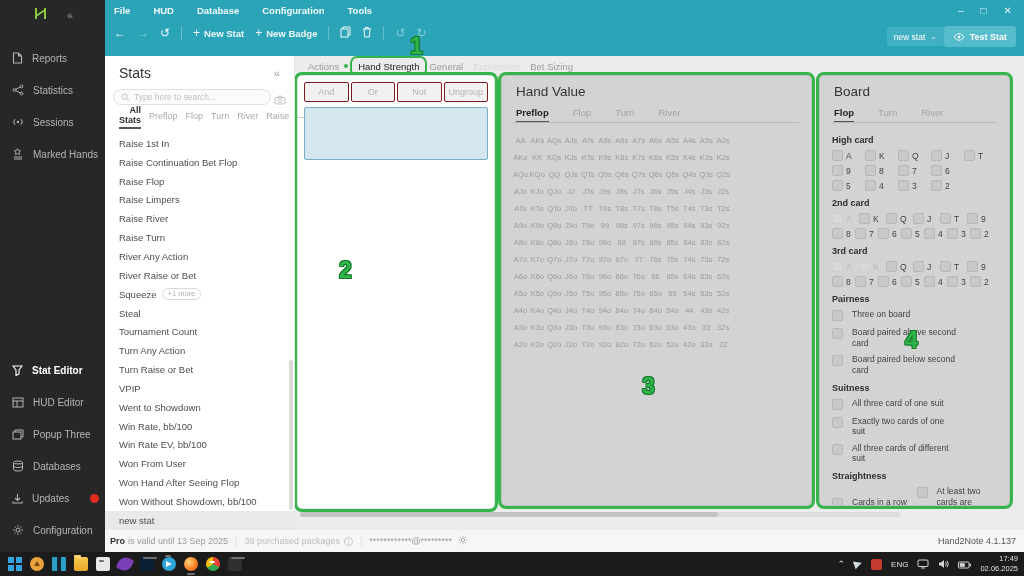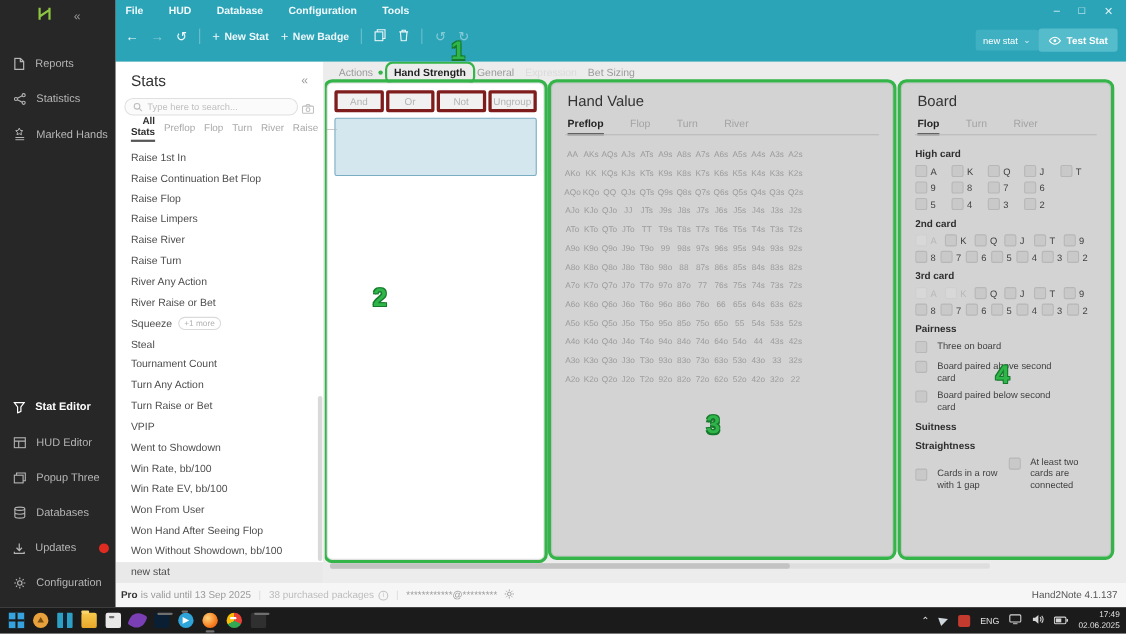--- a/index.html
+++ b/index.html
@@ -51,30 +51,30 @@
   .sp-item { height:18.85px; display:flex; align-items:center; padding-left:14px; font-size:9.5px; color:#4d4d4d; }
   .sp-item.selected { background:#e9e9e9; }
   .badge { margin-left:5px; font-size:7.5px; color:#b0b0b0; border:1px solid #dadada; border-radius:7px; padding:0 5px; line-height:10px; height:12px; display:flex; align-items:center; }
   .badge:empty { display:none; }
   .sp-scroll { position:absolute; right:1px; top:304px; width:4px; height:150px; background:#d9d9d9; border-radius:2px; }
 
   
   .main { position:absolute; left:295px; top:56px; width:729px; height:474px; background:#ececec; }
   .etab-row { height:20px; display:flex; align-items:center; padding-left:8px; }
   .etab { font-size:9.5px; color:#9a9a9a; padding:2px 5px; display:flex; align-items:center; }
-  .etab.active { color:#1f1f1f; font-weight:bold; }
+  .etab.active { color:#1f1f1f; font-weight:normal; }
   .etab.dim { color:#c6c6c6; }
   .etab.annotated { outline:2.5px solid #35b44a; outline-offset:1px; border-radius:4px; }
   .etab .dot { display:none; width:4px; height:4px; border-radius:50%; background:#35b44a; margin-left:5px; }
   .etab.has-dot .dot { display:inline-block; }
 
   .panel { position:absolute; border-radius:5px; outline:3px solid #35b44a; }
   .panel-cond { left:2px; top:19px; width:198px; height:434px; background:#fff; border:1px solid #e0e0e0; padding:6px; }
   .cond-btns { display:flex; gap:2px; }
-  .cond-btn { flex:1; height:20px; background:#f1f1f1; border:3px solid #7f1d1d; border-radius:2px; font-size:9px; color:#b3b3b3; display:flex; align-items:center; justify-content:center; }
+  .cond-btn { flex:1; height:20px; background:#f1f1f1; border:1px solid #7f1d1d; border-radius:2px; font-size:9px; color:#b3b3b3; display:flex; align-items:center; justify-content:center; }
   .blue-box { margin-top:5px; height:53px; background:#d4e7ee; border:1px solid #79adc2; border-radius:2px; }
 
   .panel-hv { left:206px; top:19px; width:311px; height:431px; background:#d3d3d3; border:1px solid #c2c2c2; }
   .p-title { position:absolute; left:14px; top:8px; font-size:13.5px; color:#333; }
   .p-tabs { position:absolute; left:14px; top:31px; display:flex; gap:24px; font-size:9.5px; color:#a3a3a3; }
   .p-tab { padding-bottom:3px; }
   .p-tab.active { color:#222; font-weight:bold; border-bottom:2px solid #555; }
   .p-sep { position:absolute; left:12px; right:12px; top:46px; border-bottom:1px solid #b8b8b8; }
   .hand-grid { position:absolute; left:10px; top:56px; display:grid; grid-template-columns:repeat(13,16.9px); grid-auto-rows:17px; font-size:7.5px; color:#9b9b9b; }
   .hand-cell { display:flex; align-items:center; justify-content:center; }
@@ -175,20 +175,27 @@
         <span>Reports</span>
       </div>
       <div class="side-item">
         <svg width="12" height="12" viewBox="0 0 12 12">
             <circle cx="2.5" cy="6" r="1.4" stroke="currentColor" fill="none"></circle>
             <circle cx="9.5" cy="2.5" r="1.4" stroke="currentColor" fill="none"></circle>
             <circle cx="9.5" cy="9.5" r="1.4" stroke="currentColor" fill="none"></circle>
             <path d="M3.8 5.3l4.4-2.2M3.8 6.7l4.4 2.2" stroke="currentColor"></path>
           </svg>
         <span>Statistics</span>
+      </div>
+      <div class="side-item">
+        <svg width="12" height="12" viewBox="0 0 12 12">
+            <circle cx="6" cy="6" r="1.2" fill="currentColor"></circle>
+            <path d="M3 3.2a4 4 0 000 5.6M9 3.2a4 4 0 010 5.6" stroke="currentColor" fill="none"></path>
+          </svg>
+        <span>Sessions</span>
       </div>
       <div class="side-item">
         <svg width="12" height="12" viewBox="0 0 12 12">
             <path d="M4.5 2.5l1-2 1 2 2.2.3-1.6 1.5.4 2.2-2-1-2 1 .4-2.2L2.3 2.8z" stroke="currentColor" fill="none" stroke-width=".9"></path>
             <path d="M2 9h8M2 11h8" stroke="currentColor"></path>
           </svg>
         <span>Marked Hands</span>
       </div>
     </nav>
     <nav class="side-bottom">
@@ -855,20 +862,35 @@
               <span class="cb"></span>
               <span class="opt-label">Board paired above second card</span>
             </label>
             <label class="opt">
               <span class="cb"></span>
               <span class="opt-label">Board paired below second card</span>
             </label>
           </div>
 
         <div class="sec-title">Suitness</div>
+        <div>
+
+        <label class="opt">
+              <span class="cb"></span>
+              <span class="opt-label">All three card of one suit</span>
+            </label>
+            <label class="opt">
+              <span class="cb"></span>
+              <span class="opt-label">Exactly two cards of one suit</span>
+            </label>
+            <label class="opt">
+              <span class="cb"></span>
+              <span class="opt-label">All three cards of different suit</span>
+            </label>
+          </div>
 
         <div class="sec-title">Straightness</div>
         <div class="opt-2col">
 
         <label class="opt">
               <span class="cb"></span>
               <span class="opt-label">Cards in a row with 1 gap</span>
             </label>
             <label class="opt">
               <span class="cb"></span>

